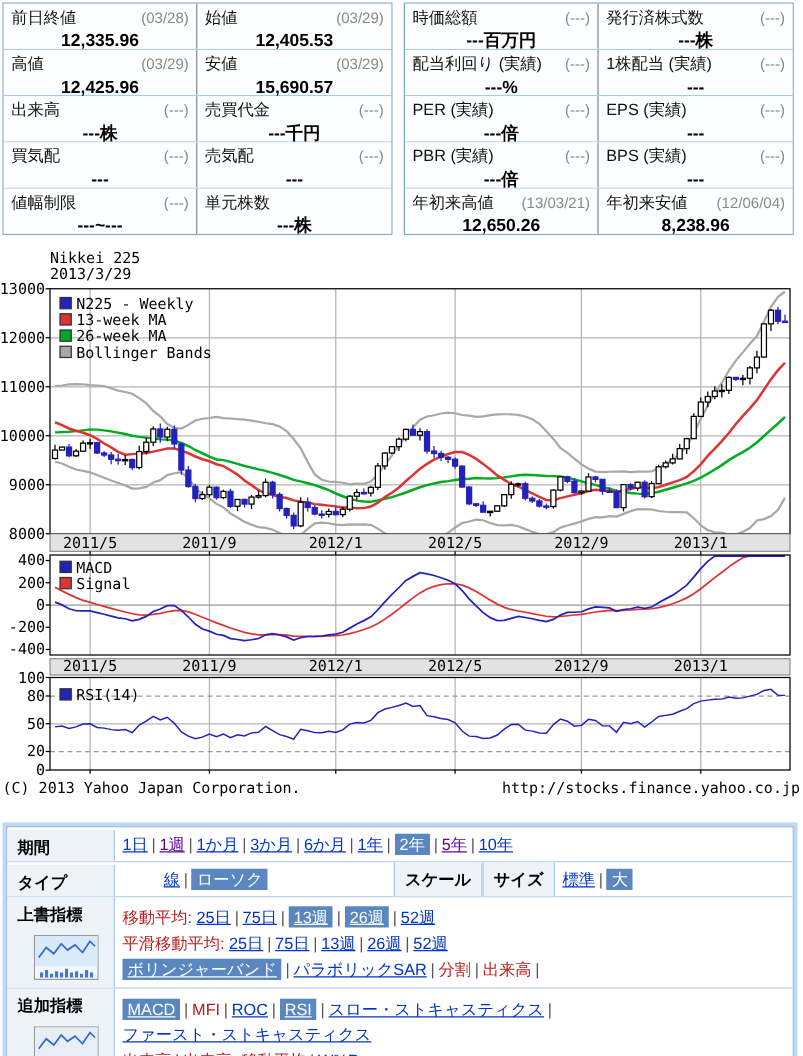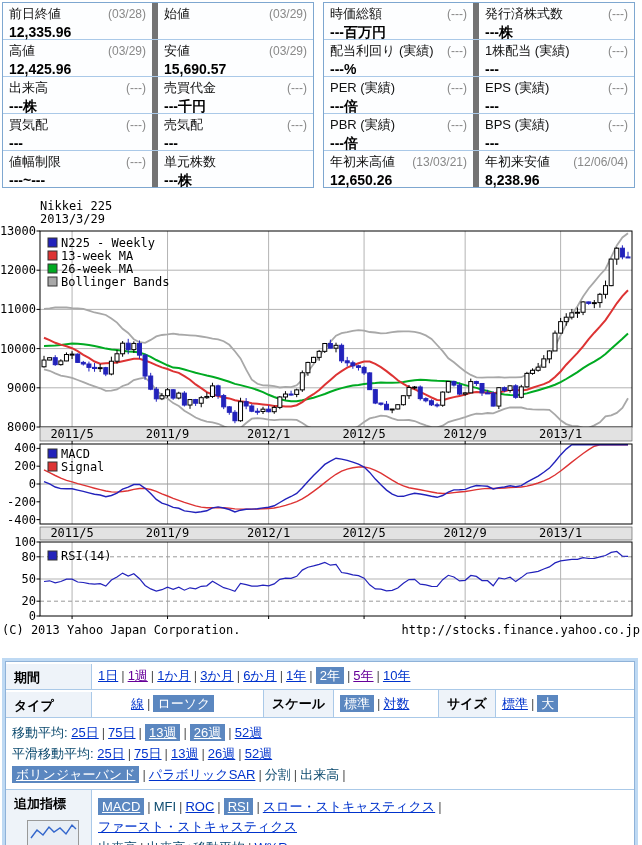--- a/index.html
+++ b/index.html
@@ -3,43 +3,43 @@
 <meta charset="utf-8">
 <style>
   html,body{margin:0;padding:0;background:#fff;}
   body{width:642px;height:845px;position:relative;overflow:hidden;
        font-family:"Liberation Sans",sans-serif;font-size:13px;color:#000;}
   
   .quote-wrap{position:absolute;top:2px;left:2px;width:638px;display:flex;gap:9px;}
   .qtable{width:310px;border:1px solid #7ea7d0;background:#fff;}
   .qrow{display:flex;border-bottom:1px solid #aac9e8;}
   .qrow:last-child{border-bottom:none;}
-  .qcell{width:50%;box-sizing:border-box;padding:2px 6px 3px 6px;border-right:6px solid #737373;background:#fdfeff;height:36px;}
+  .qcell{width:50%;box-sizing:border-box;padding:2px 6px 3px 6px;border-right:1px solid #737373;background:#fdfeff;height:36px;}
   .qcell:last-child{border-right:none;}
   .qtop{display:flex;justify-content:space-between;align-items:baseline;}
   .qlabel{font-size:13px;color:#111;white-space:nowrap;}
   .qdate{font-size:12px;color:#888;white-space:nowrap;}
-  .qvalue{display:block;text-align:left;font-weight:bold;font-size:14px;margin-top:1px;color:#000;}
+  .qvalue{display:block;text-align:center;font-weight:bold;font-size:14px;margin-top:1px;color:#000;}
   
   #chart-svg{position:absolute;top:197px;left:0;}
   
   .panel{position:absolute;top:658px;left:2px;width:630px;border:3px solid #bed9f3;background:#fff;}
   .panel-inner{border:1px solid #8fb2d8;}
   .ctl-row{display:flex;border-bottom:1px solid #aac9e8;background:#fff;align-items:flex-end;}
   .ctl-row:last-child{border-bottom:none;}
   .ctl-label{width:86px;min-width:86px;background:#eef3f9;border-right:1px solid #aac9e8;
              font-weight:bold;padding:5px 0 2px 8px;box-sizing:border-box;}
   .ctl-content{flex:1;padding:4px 6px 3px 6px;line-height:20px;}
   .inline-label{background:#eef3f9;border-left:1px solid #aac9e8;border-right:1px solid #aac9e8;
                 font-weight:bold;padding:5px 8px 4px 8px;white-space:nowrap;}
   .lnk{color:#0033cc;text-decoration:underline;cursor:pointer;white-space:nowrap;}
   .visited{color:#660099;text-decoration:underline;cursor:pointer;white-space:nowrap;}
   .chip{background:#5b87c0;color:#fff;padding:1px 4px;cursor:pointer;white-space:nowrap;}
   .chip-u{text-decoration:underline;}
-  .plain{color:#0c4a6e;white-space:nowrap;}
+  .plain{color:#b91c1c;white-space:nowrap;}
   .sep{color:#555;padding:0 3px;}
   .ctl-line{margin:1px 0;}
   .spark{display:block;margin:7px auto 4px auto;}
 </style>
 </head>
 <body>
 
 <div class="quote-wrap">
   <div class="qtable" id="qt-left">
       <div class="qrow">
@@ -48,20 +48,21 @@
             <span class="qlabel">前日終値</span>
             <span class="qdate">(03/28)</span>
           </div>
           <span class="qvalue">12,335.96</span>
         </div>
         <div class="qcell">
           <div class="qtop">
             <span class="qlabel">始値</span>
             <span class="qdate">(03/29)</span>
           </div>
+          <span class="qvalue">12,405.53</span>
         </div>
       </div>
       <div class="qrow">
         <div class="qcell">
           <div class="qtop">
             <span class="qlabel">高値</span>
             <span class="qdate">(03/29)</span>
           </div>
           <span class="qvalue">12,425.96</span>
         </div>
@@ -534,25 +535,45 @@
 <div class="panel">
  <div class="panel-inner">
   <div class="ctl-row">
     <div class="ctl-label">期間</div>
     <div class="ctl-content" id="ctl-period"><span class="lnk">1日</span><span class="sep">|</span><span class="visited">1週</span><span class="sep">|</span><span class="lnk">1か月</span><span class="sep">|</span><span class="lnk">3か月</span><span class="sep">|</span><span class="lnk">6か月</span><span class="sep">|</span><span class="lnk">1年</span><span class="sep">|</span><span class="chip">2年</span><span class="sep">|</span><span class="visited">5年</span><span class="sep">|</span><span class="lnk">10年</span></div>
   </div>
   <div class="ctl-row">
     <div class="ctl-label">タイプ</div>
     <div class="ctl-content" id="ctl-type" style="max-width:258px;padding-left:39px;"><span class="lnk">線</span><span class="sep">|</span><span class="chip">ローソク</span></div>
     <div class="inline-label">スケール</div>
-    <div class="ctl-content" id="ctl-scale" style="max-width:92px;"><span class="chip">標準</span><span class="sep">|</span><span class="lnk">対数</span></div>
     <div class="inline-label">サイズ</div>
     <div class="ctl-content" id="ctl-size"><span class="lnk">標準</span><span class="sep">|</span><span class="chip">大</span></div>
   </div>
   <div class="ctl-row">
+    <div class="ctl-label">
+      <span>上書指標</span>
+      <svg class="spark" width="52" height="36" viewBox="0 0 52 36">
+        <rect x="0.5" y="0.5" width="51" height="35" fill="#f2f7fc" stroke="#999"></rect>
+        <rect x="1" y="1" width="50" height="24" fill="#d9eafa"></rect>
+        <polyline points="4,18 10,10 16,15 22,7 27,12 33,8 39,14 45,5 49,9" fill="none" stroke="#3366cc" stroke-width="1.4"></polyline>
+        <g fill="#4477cc">
+          <rect x="5" y="30" width="2.5" height="4"></rect>
+              <rect x="9" y="28" width="2.5" height="6"></rect>
+          <rect x="13" y="31" width="2.5" height="3"></rect>
+              <rect x="17" y="29" width="2.5" height="5"></rect>
+          <rect x="21" y="30" width="2.5" height="4"></rect>
+              <rect x="25" y="27" width="2.5" height="7"></rect>
+          <rect x="29" y="30" width="2.5" height="4"></rect>
+              <rect x="33" y="29" width="2.5" height="5"></rect>
+          <rect x="37" y="31" width="2.5" height="3"></rect>
+              <rect x="41" y="28" width="2.5" height="6"></rect>
+          <rect x="45" y="30" width="2.5" height="4"></rect>
+        </g>
+      </svg>
+    </div>
     <div class="ctl-content" id="ctl-overlay">
           <div class="ctl-line"><span class="plain">移動平均: </span><span class="lnk">25日</span><span class="sep">|</span><span class="lnk">75日</span><span class="sep">|</span><span class="chip chip-u">13週</span><span class="sep">|</span><span class="chip chip-u">26週</span><span class="sep">|</span><span class="lnk">52週</span></div>
           <div class="ctl-line"><span class="plain">平滑移動平均: </span><span class="lnk">25日</span><span class="sep">|</span><span class="lnk">75日</span><span class="sep">|</span><span class="lnk">13週</span><span class="sep">|</span><span class="lnk">26週</span><span class="sep">|</span><span class="lnk">52週</span></div>
           <div class="ctl-line"><span class="chip chip-u">ボリンジャーバンド</span><span class="sep">|</span><span class="lnk">パラボリックSAR</span><span class="sep">|</span><span class="plain">分割</span><span class="sep">|</span><span class="plain">出来高</span><span class="sep">|</span></div>
         </div>
   </div>
   <div class="ctl-row" style="min-height:56px;">
     <div class="ctl-label">
       <span>追加指標</span>
       <svg class="spark" width="52" height="36" viewBox="0 0 52 36">

